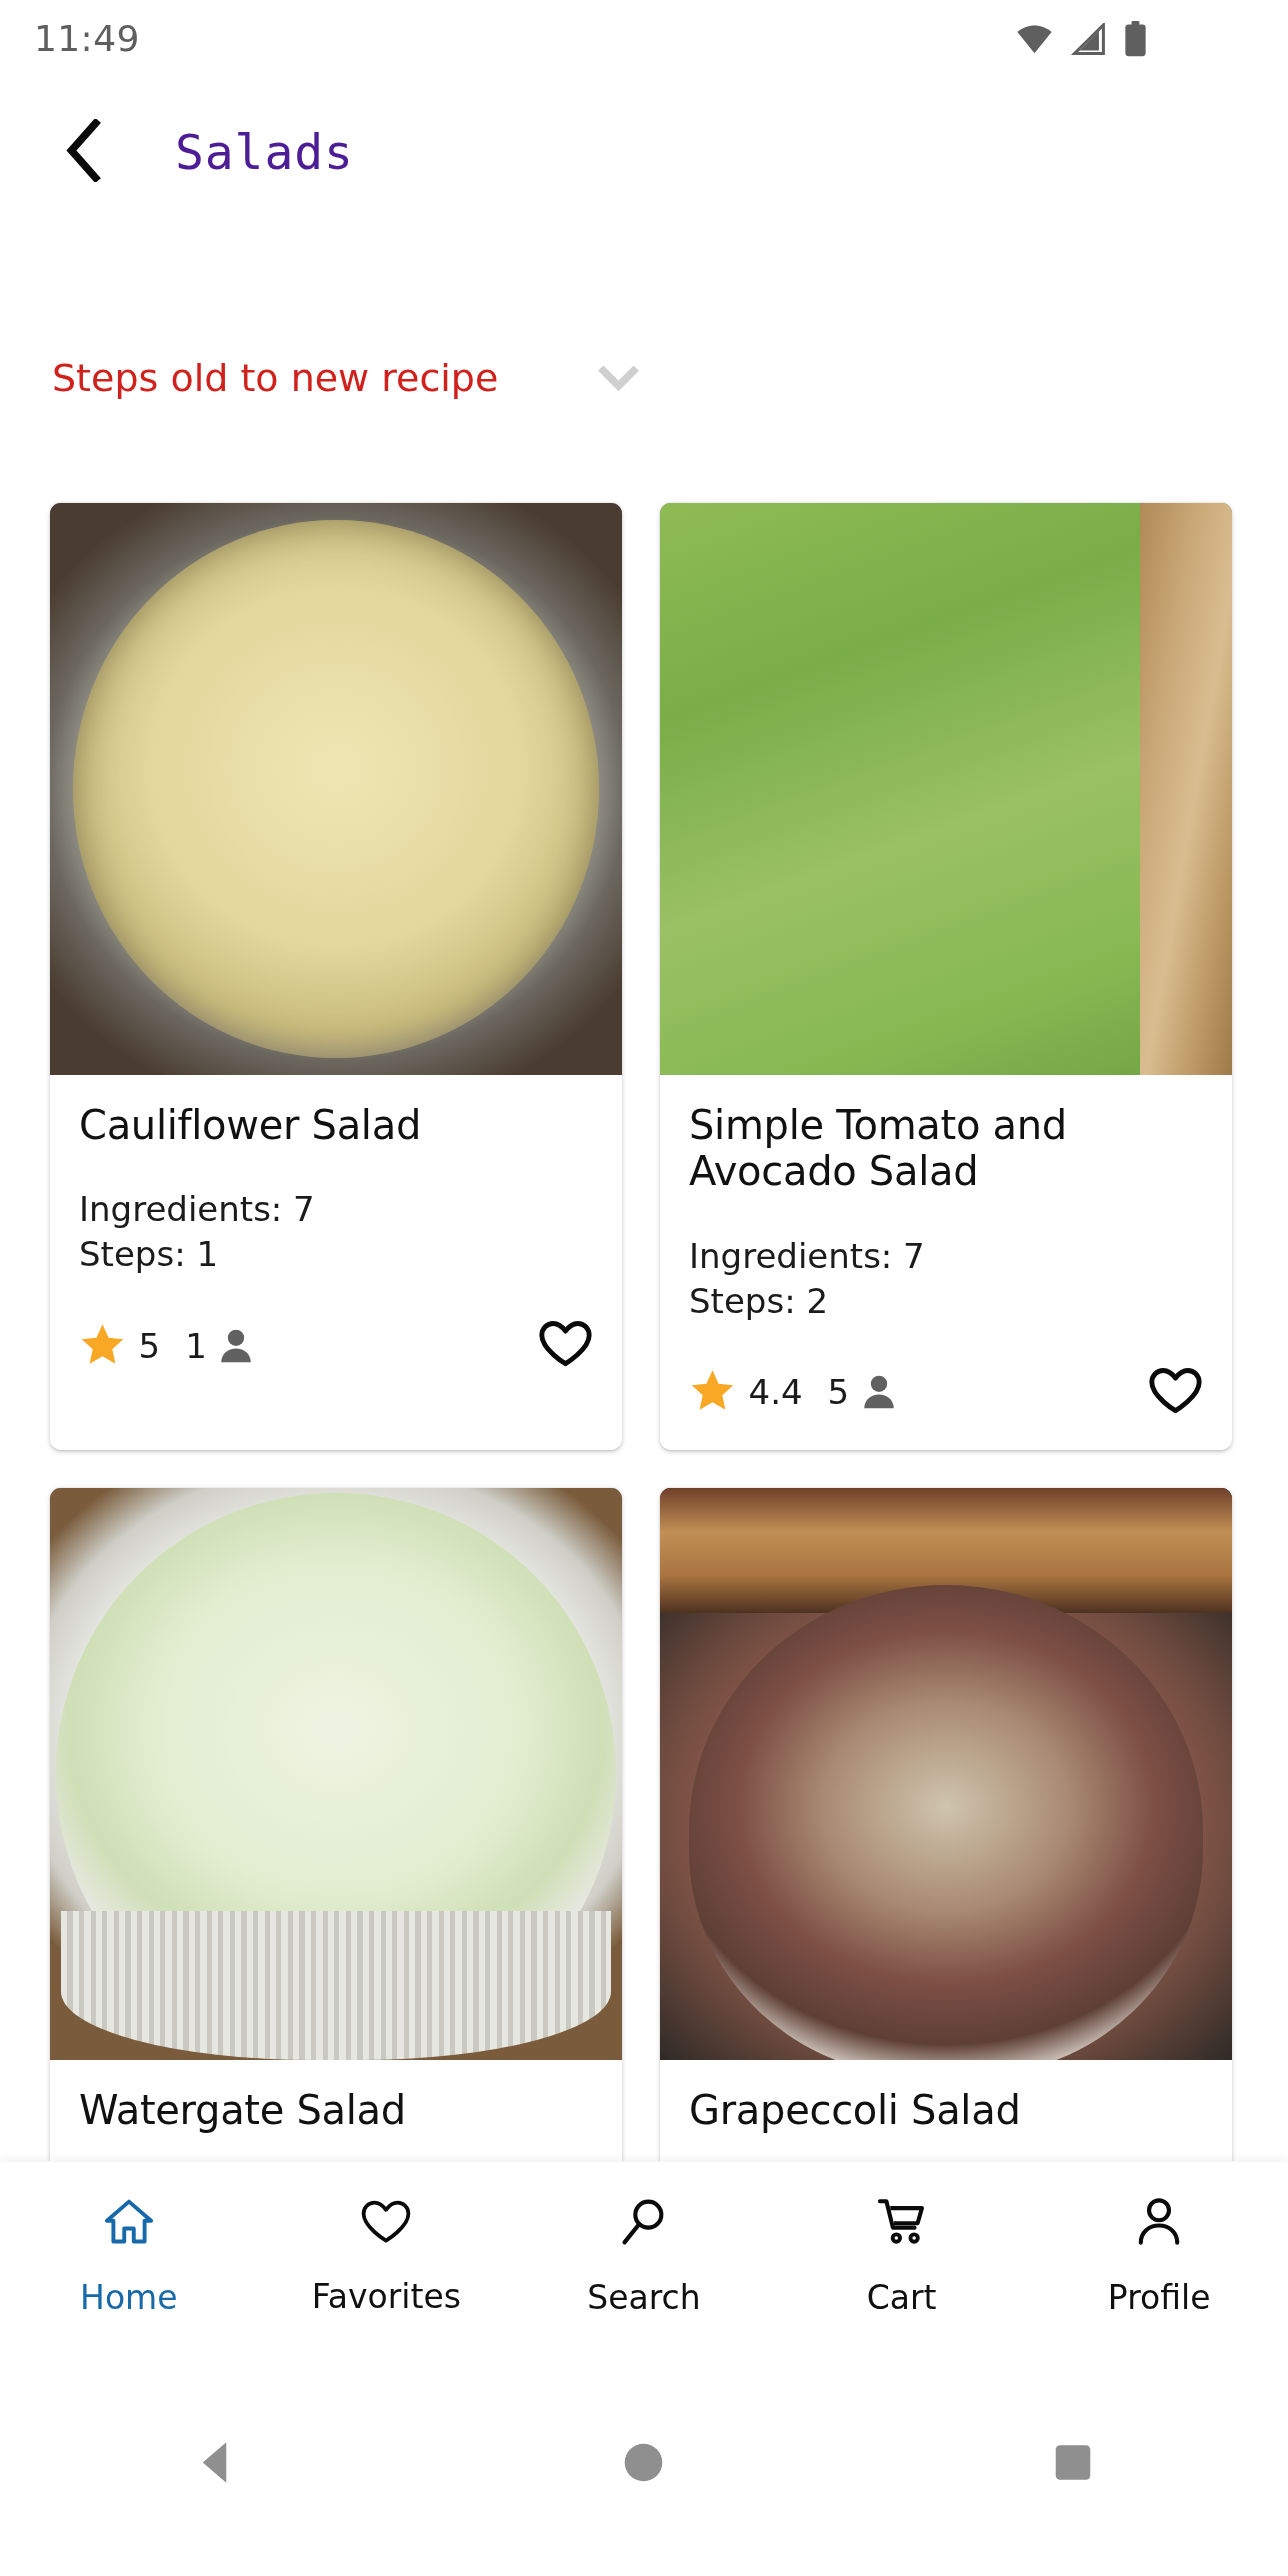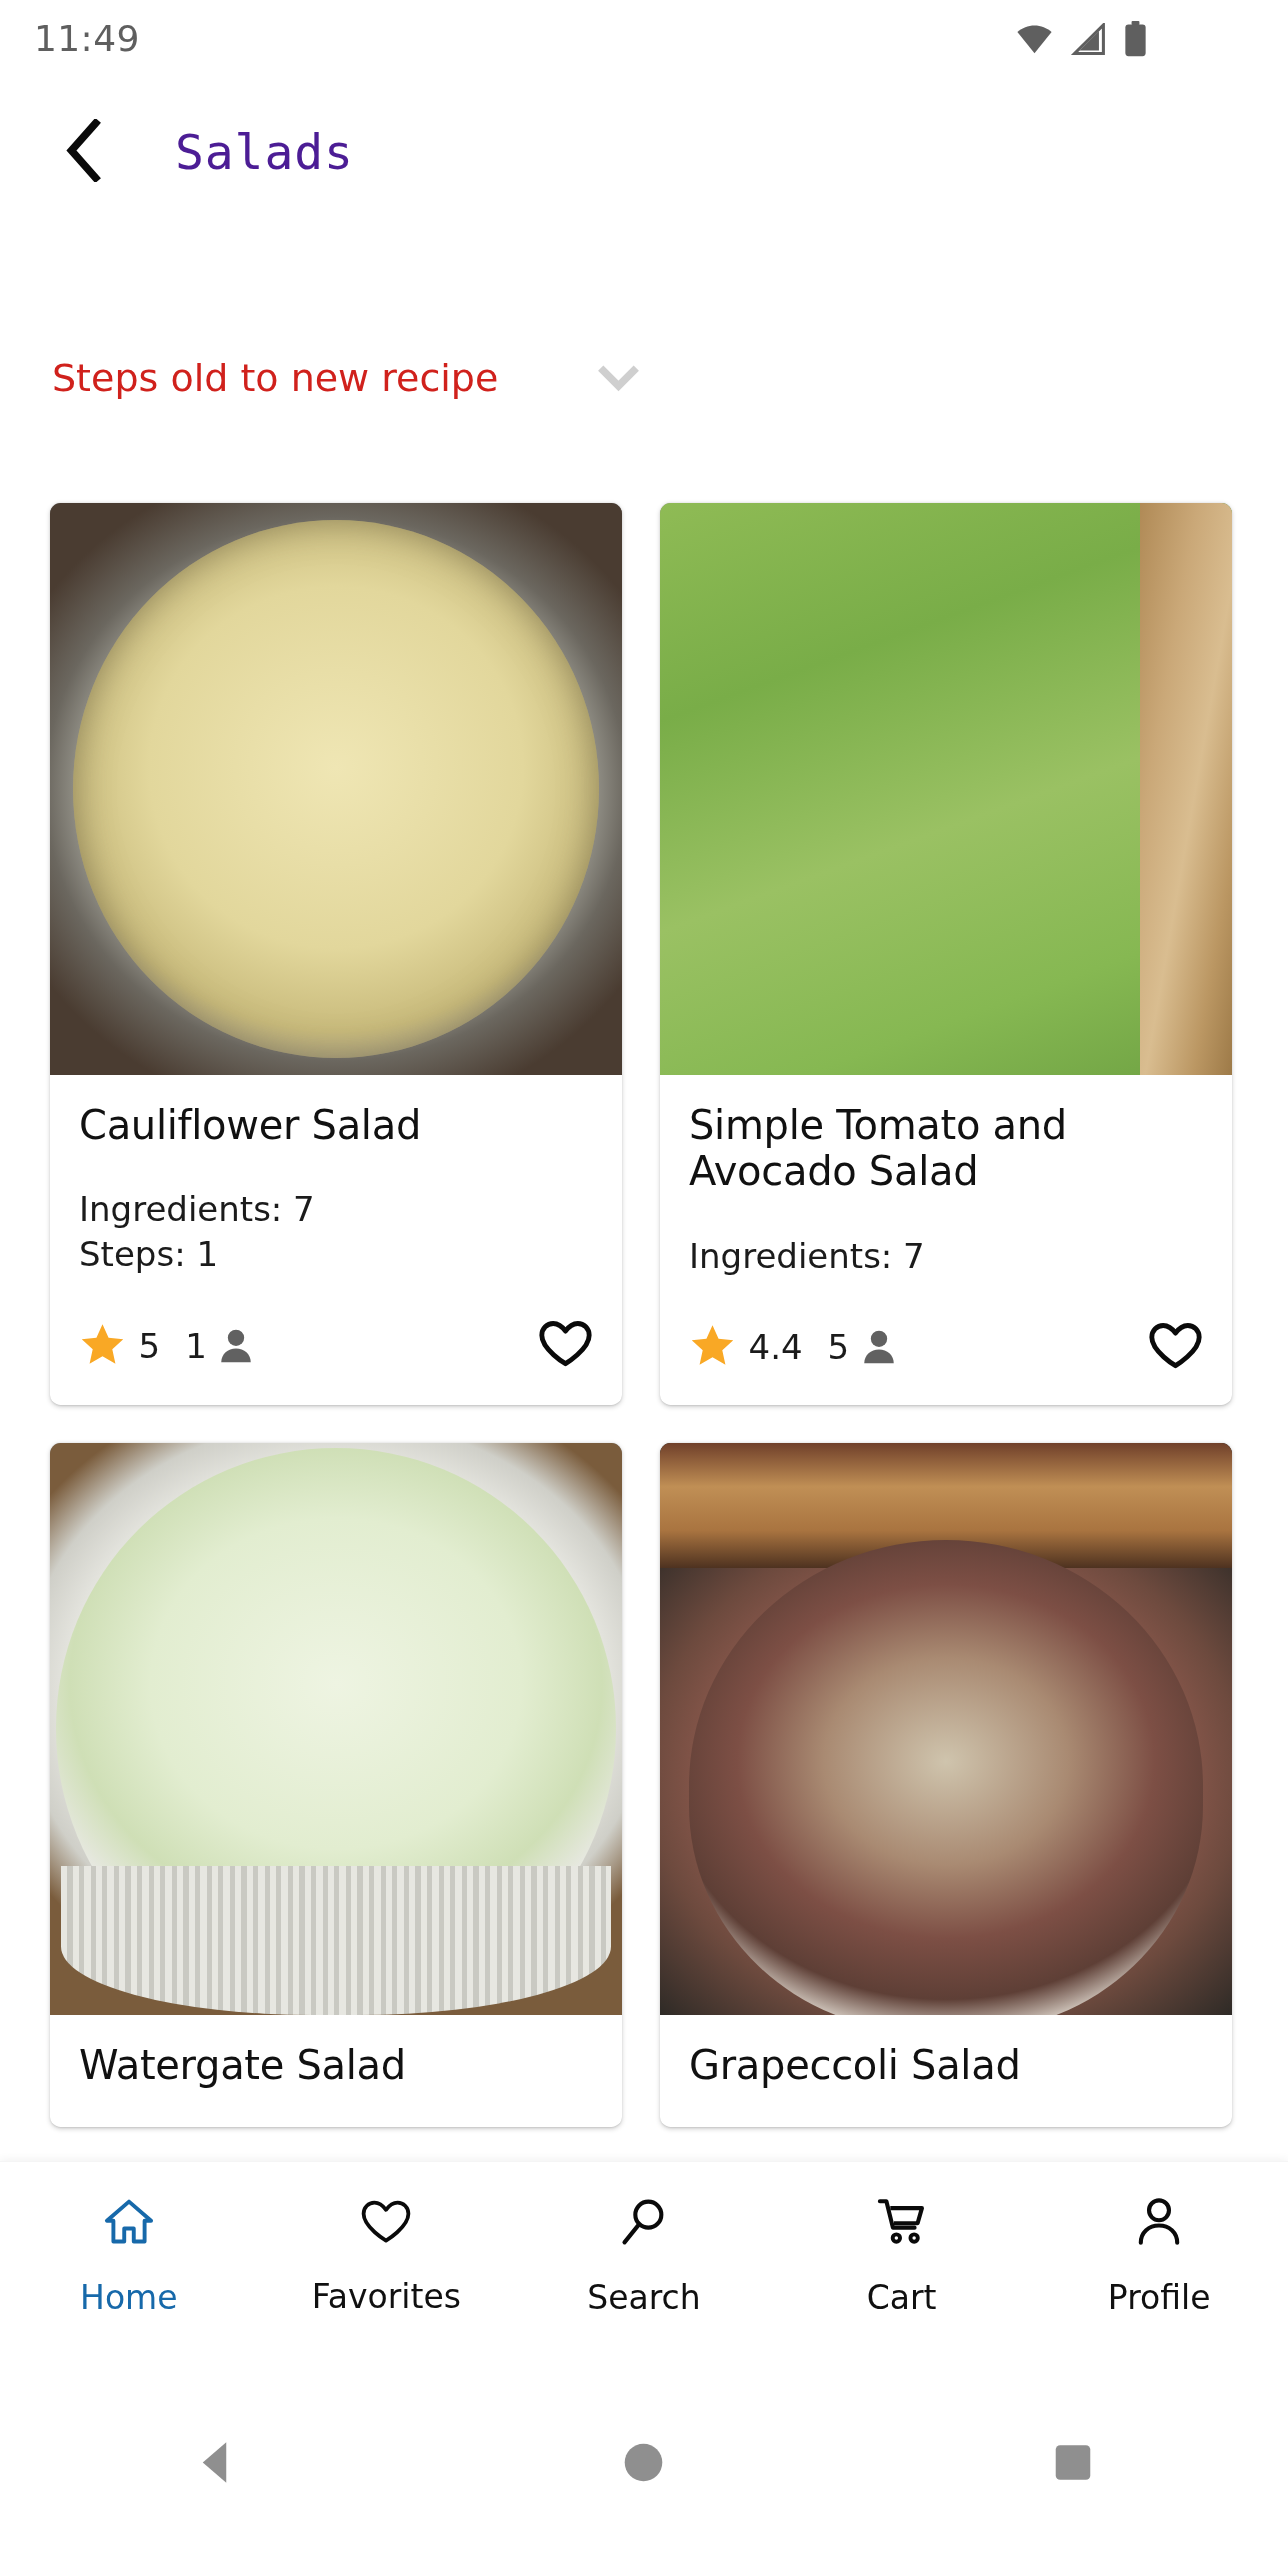--- a/index.html
+++ b/index.html
@@ -282,20 +282,21 @@
   <div class="card">
     <div class="card-photo">
       <div class="ph p2">
             <div class="wood"></div>
           </div>
     </div>
     <div class="card-body">
       <div class="card-title">Simple Tomato and Avocado Salad</div>
       <div class="card-meta">
         <div>Ingredients: 7</div>
+        <div>Steps: 2</div>
       </div>
     </div>
     <div class="card-footer">
       <div class="rating-group">
         <span>
           <svg width="47" height="47" viewBox="0 0 24 24">
                 <path d="M12 1.6l3.1 6.9 7.5.8-5.6 5.1 1.6 7.4L12 18l-6.6 3.8 1.6-7.4L1.4 9.3l7.5-.8L12 1.6z" fill="#f9a825"></path>
               </svg>
         </span>
         <span class="rating-value">4.4</span>

